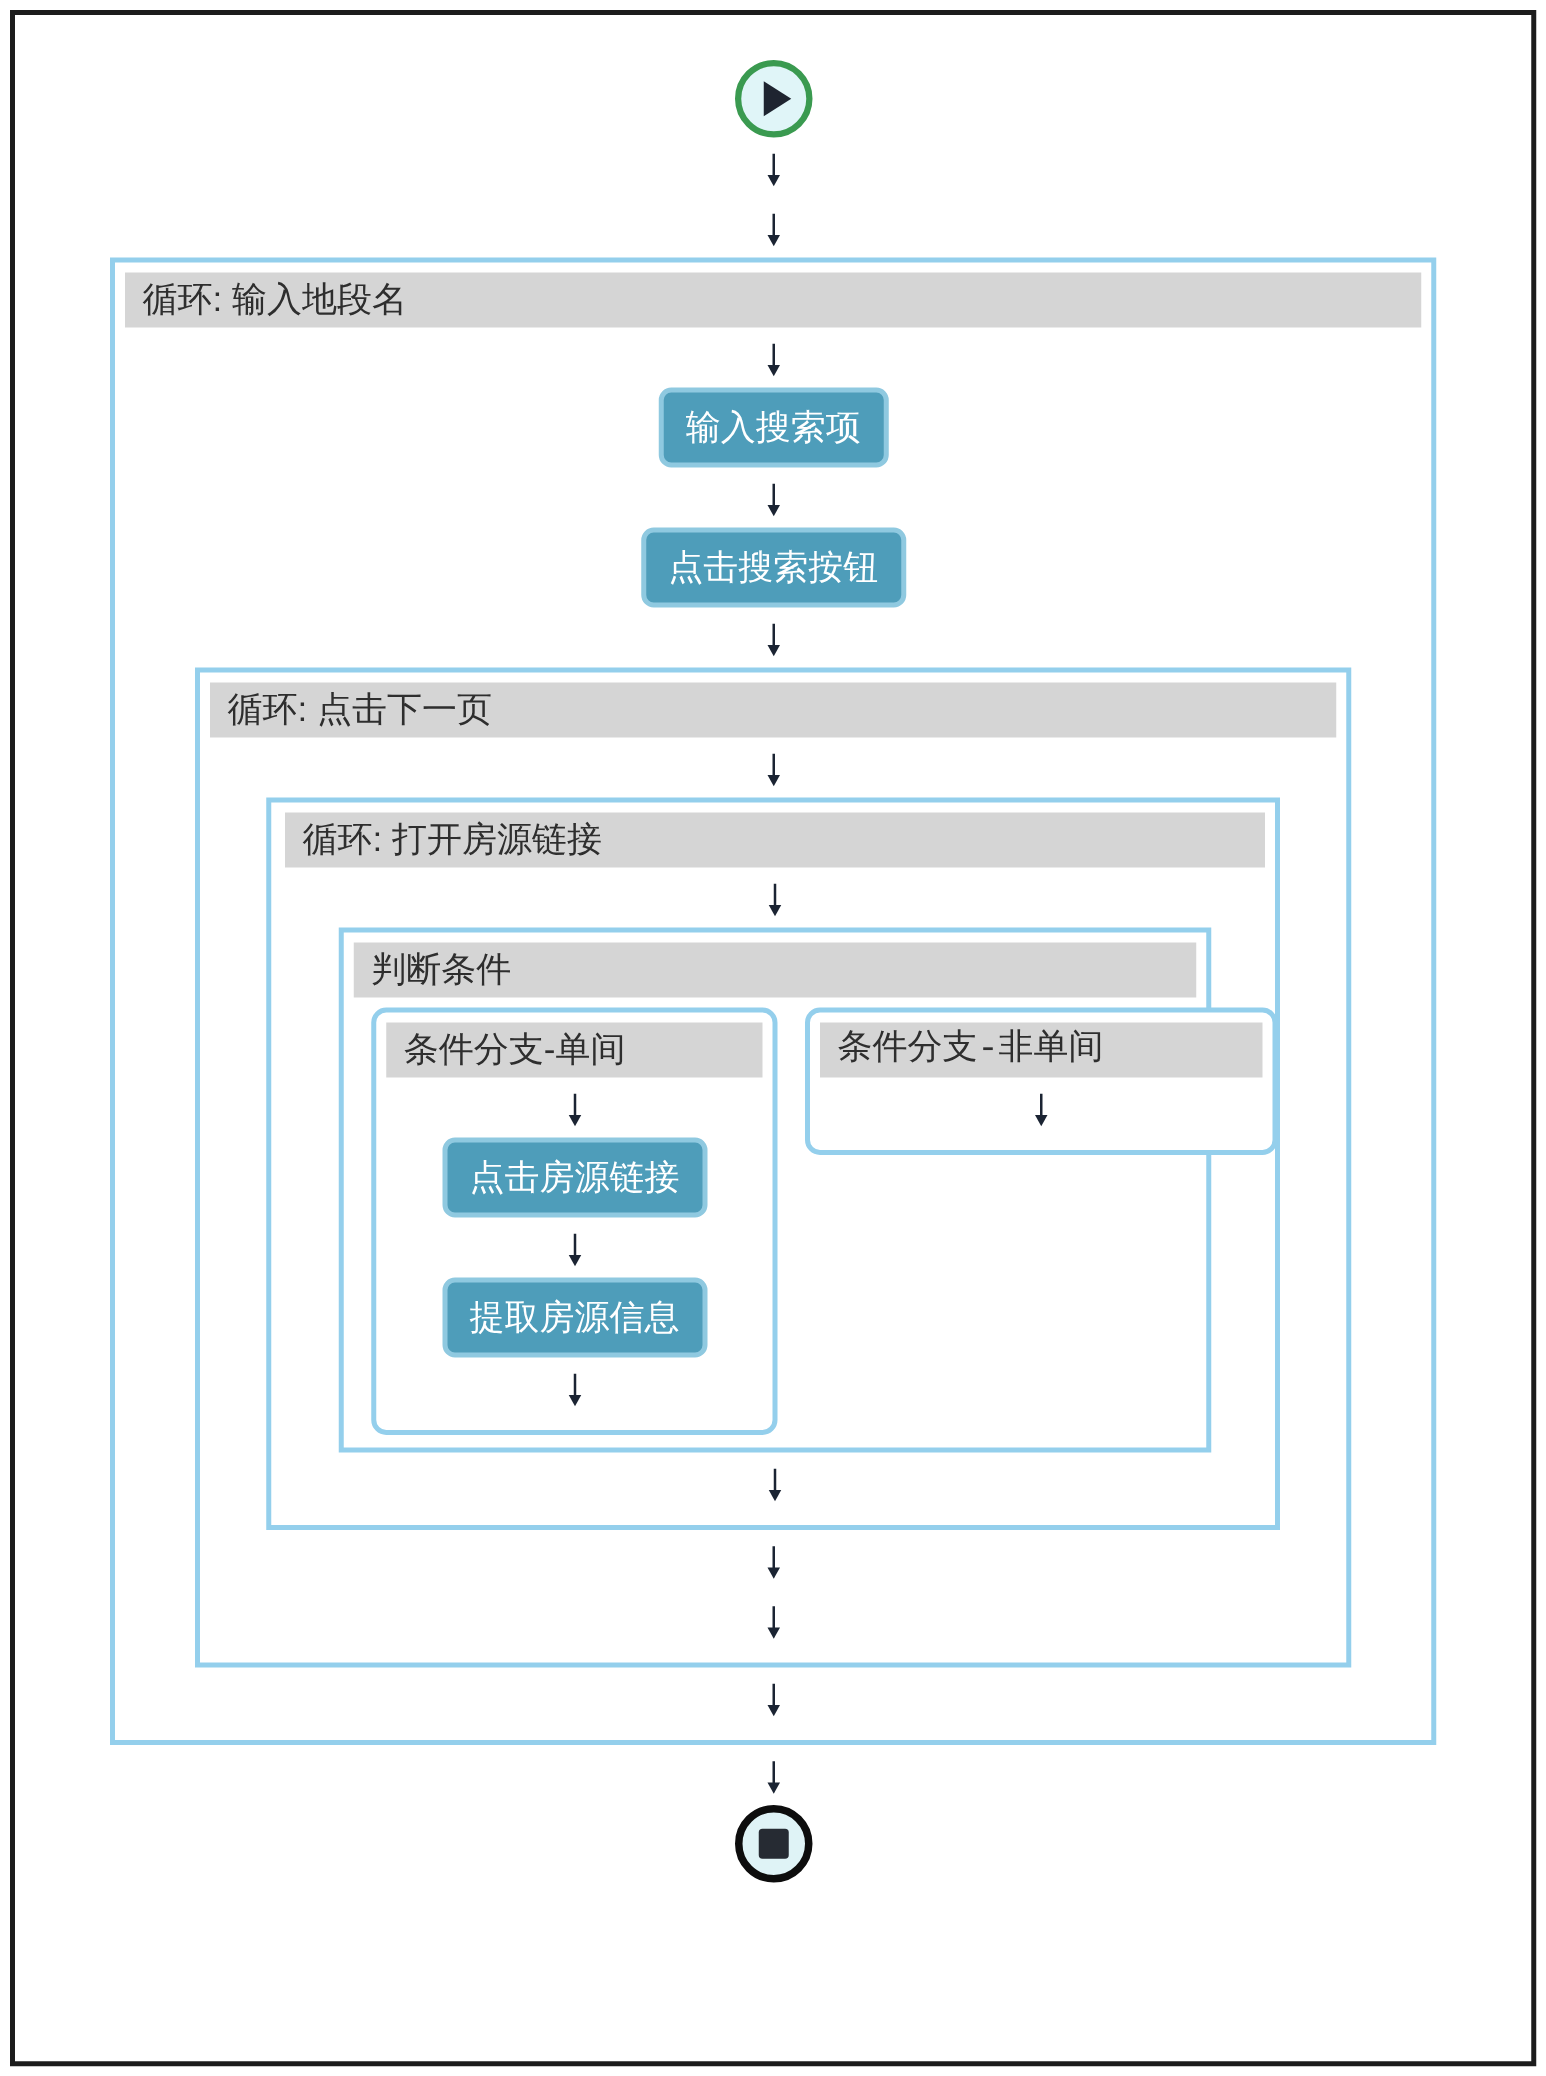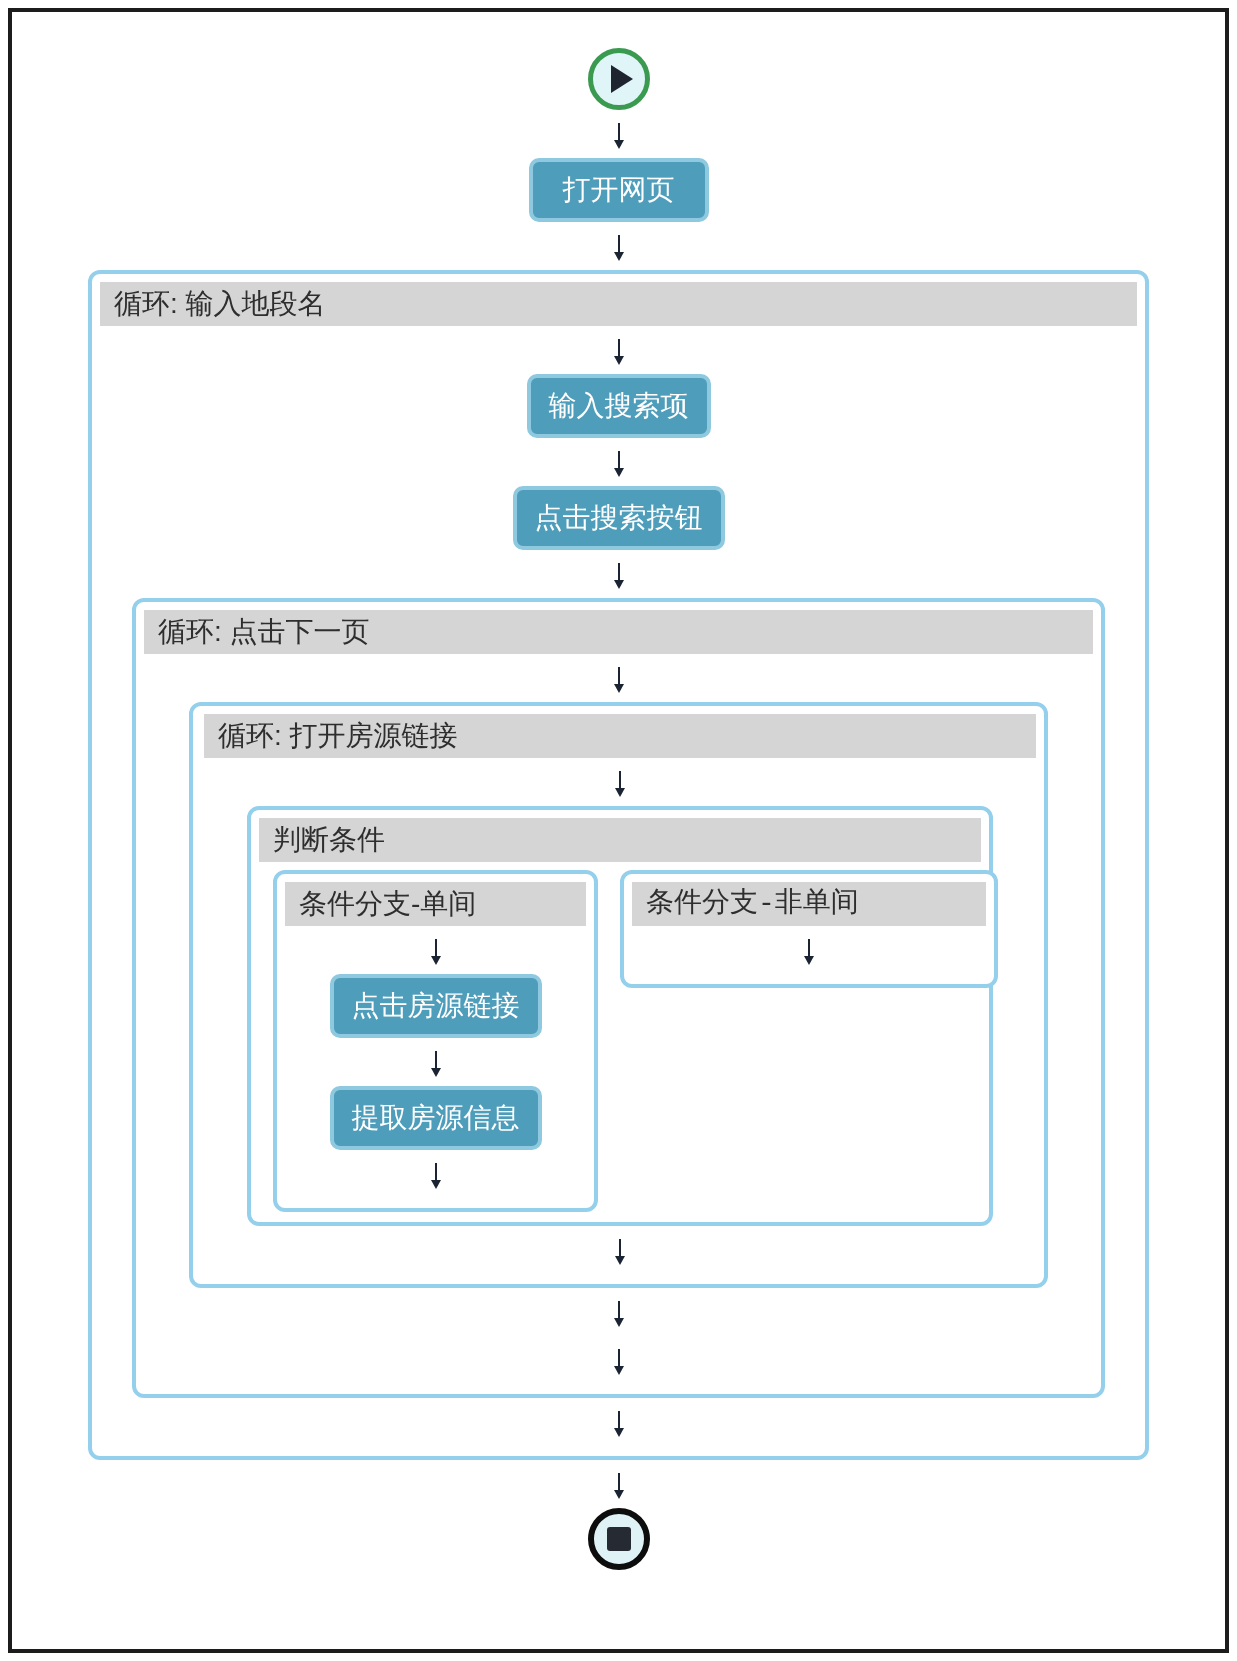--- a/index.html
+++ b/index.html
@@ -58,31 +58,31 @@
   .node-btn{
     min-width:180px;height:64px;padding:0 18px;flex:none;
     background:var(--button-bg);border:4px solid var(--button-border);
     border-radius:10px;color:var(--button-text);
     font-size:28px;line-height:56px;text-align:center;
     font-family:inherit;cursor:pointer;display:block;
   }
   
   .container{
     align-self:stretch;border:4px solid var(--container-border);
-    border-radius:12px;background:#ffffff;
+    border-radius:0;background:#ffffff;
     display:flex;flex-direction:column;align-items:center;
     padding:8px 8px 10px 8px;flex:none;
   }
   .container>.bar{
     align-self:stretch;height:44px;background:var(--header-bg);
     color:var(--header-text);font-size:28px;line-height:44px;
     padding-left:14px;white-space:nowrap;overflow:hidden;flex:none;
   }
   .loop1{margin:0 76px;}
-  .loop2{margin:0 32px;}
+  .loop2{margin:0 56px;}
   .loop3{margin:0 45px;padding-left:11px;}
   .cond{margin:0 43px;}
   
   .branches{
     align-self:stretch;display:flex;align-items:flex-start;
     margin-top:8px;
   }
   .branch{
     border:4px solid var(--container-border);border-radius:12px;
     background:#ffffff;display:flex;flex-direction:column;align-items:center;
@@ -100,21 +100,20 @@
 <body>
 
 <div class="frame">
 
   <div class="start-node">
     <span class="play-tri"></span>
   </div>
 
   <div class="arrow"></div>
 
-  <button class="node-btn">打开网页</button>
 
   <div class="arrow"></div>
 
   <div class="container loop1">
     <div class="bar">循环: 输入地段名</div>
 
     <div class="arrow"></div>
 
     <button class="node-btn">输入搜索项</button>
 

